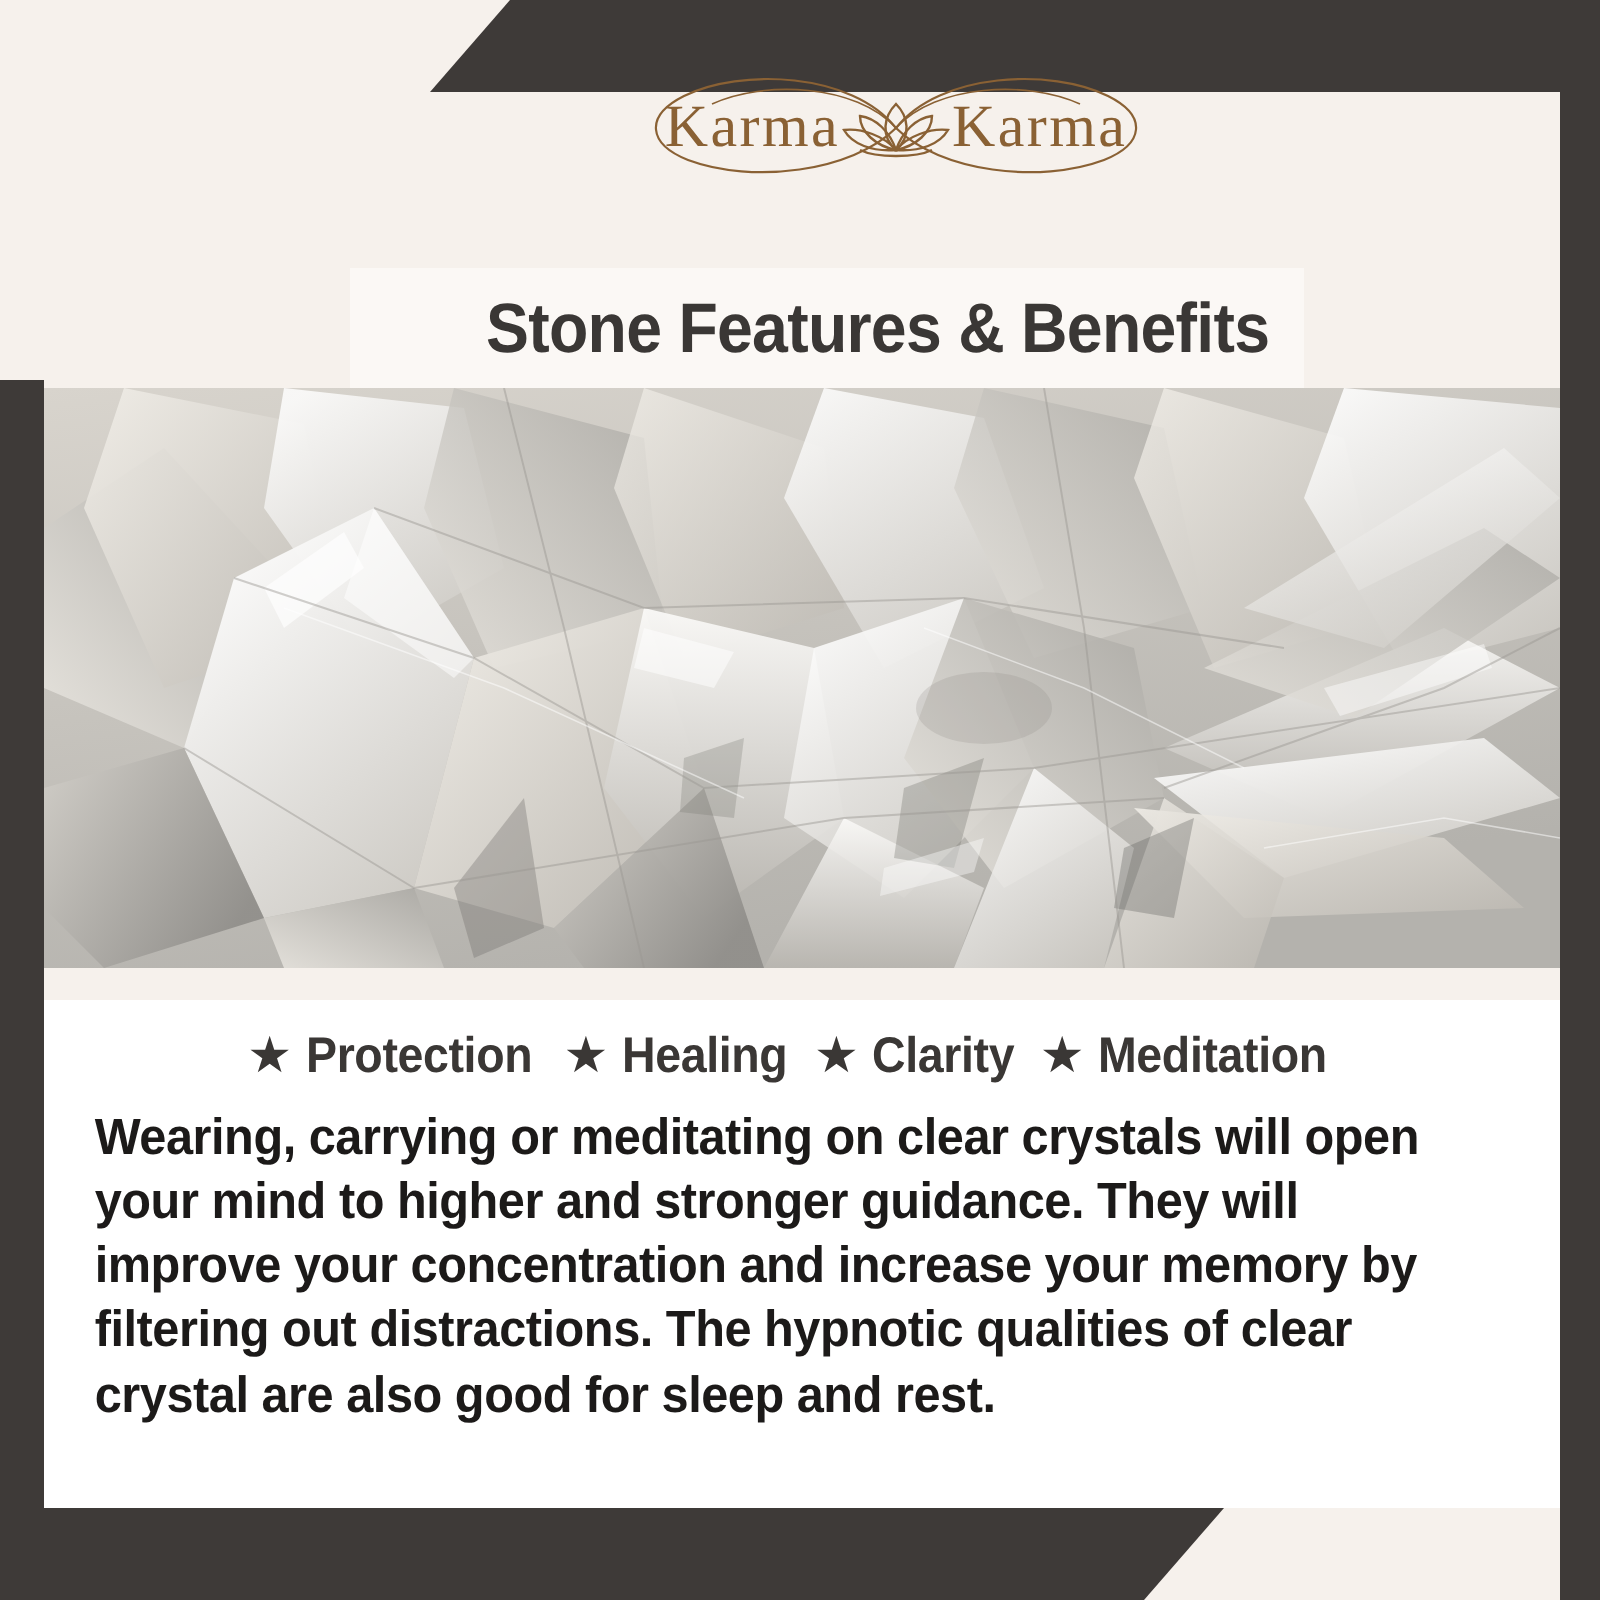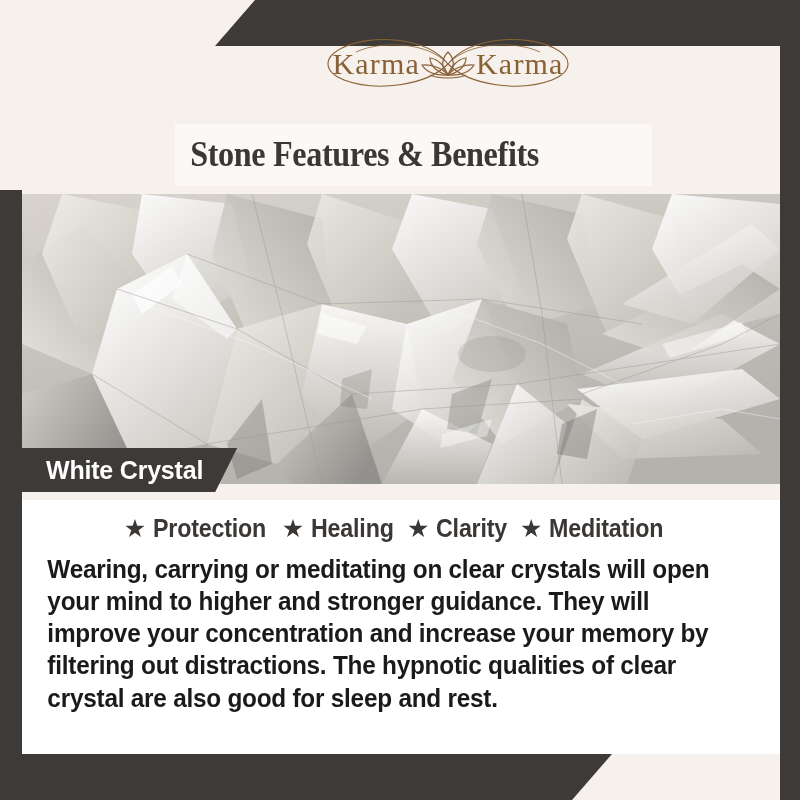--- a/index.html
+++ b/index.html
@@ -45,24 +45,24 @@
   #logo-text {
     position:absolute; top:0; left:0; width:300px; height:72px;
     display:flex; align-items:center; justify-content:center;
     gap:56px;
     font-family:"Liberation Serif", serif;
     font-size:30px; color:#8A6134; letter-spacing:1.2px;
   }
 
   
   #title-band {
-    position:absolute; top:124px; left:175px;
+    position:absolute; top:134px; left:175px;
     width:477px; height:62px;
     background:#FBF8F5;
-    display:flex; align-items:center; justify-content:flex-start;font-family:Liberation Serif, serif;
+    display:flex; align-items:center; justify-content:flex-end;
   }
   #page-title {
     font-size:35px; font-weight:bold; color:#3A3735;
     letter-spacing:-0.4px;
     transform:scaleX(0.92); transform-origin:center;
     white-space:nowrap;
   }
 
   
   #photo {
@@ -233,23 +233,20 @@
         <path d="M500 0 L520 120 L540 290"></path>
       </g>
       <g stroke="#ffffff" stroke-width="0.8" fill="none" opacity="0.5">
         <path d="M120 110 L230 150 L350 205"></path>
         <path d="M440 120 L520 150 L600 190"></path>
         <path d="M610 230 L700 215 L758 225"></path>
       </g>
     </svg>
   </div>
 
-  <div id="stone-banner">
-    <span id="stone-name">White Crystal</span>
-  </div>
 
   <div id="content">
     <div id="features">
       <div class="feature">
         <span class="star">★</span>
         <span class="feature-label">Protection</span>
       </div>
       <div class="feature">
         <span class="star">★</span>
         <span class="feature-label">Healing</span>

